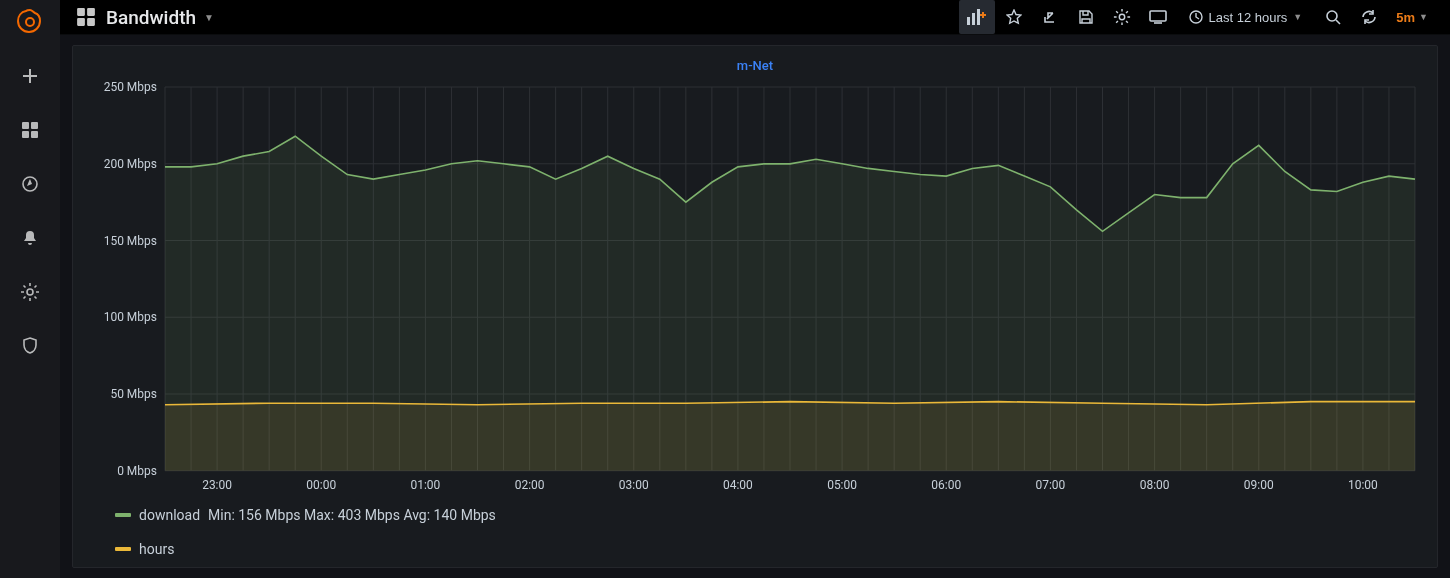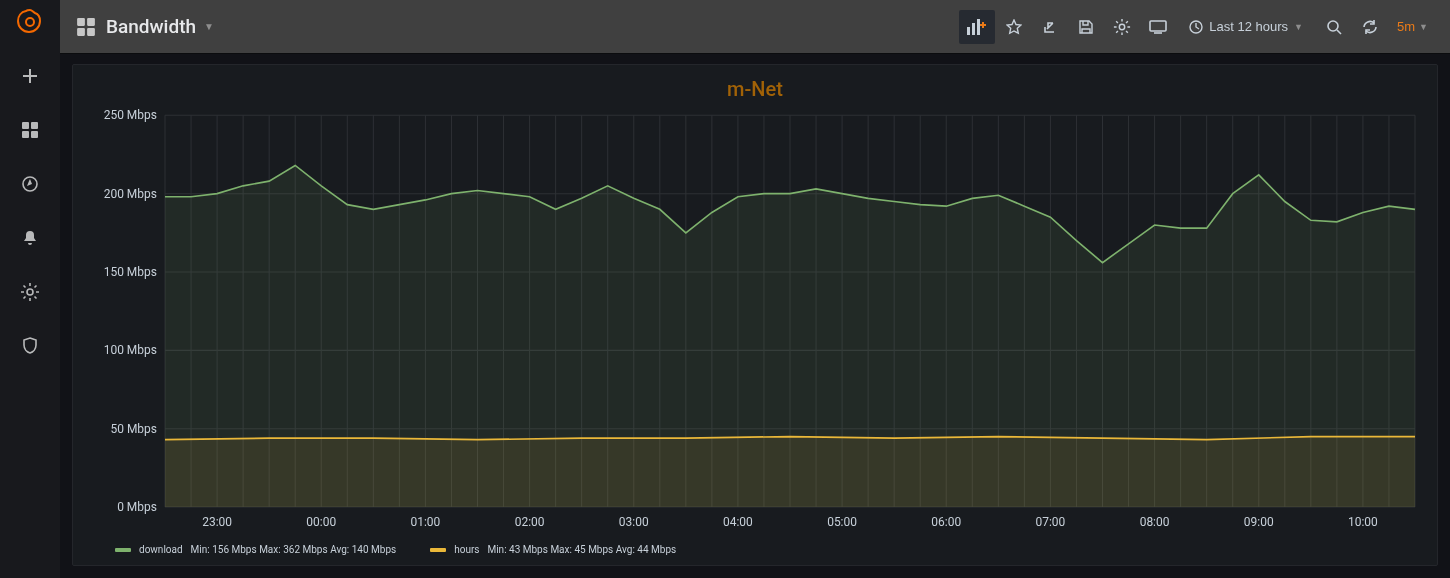--- a/index.html
+++ b/index.html
@@ -8,44 +8,44 @@
 
   
   .sidebar { width: 60px; background: #18191d; display: flex; flex-direction: column; align-items: center; padding-top: 6px; gap: 18px; }
   .logo { width: 34px; height: 34px; display:flex; align-items:center; justify-content:center; cursor:pointer; }
   .side-icon { width: 60px; height: 36px; display:flex; align-items:center; justify-content:center; color:#b8b9ba; cursor:pointer; }
 
   
   .main { flex:1; display:flex; flex-direction:column; }
 
   
-  .topbar { height:54px; display:flex; align-items:center; padding:0 14px 0 16px; background:#404040; border-bottom:1px solid #0b0c0e; }
+  .topbar { height:54px; display:flex; align-items:center; padding:0 14px 0 16px; background:#000000; border-bottom:1px solid #0b0c0e; }
   .dash-icon { color:#c7c7c7; margin-right:10px; display:flex; }
   .dash-title { font-size:19px; font-weight:500; color:#e7e8ea; }
   .dash-caret { margin-left:8px; color:#8e8e8e; font-size:10px; }
   .spacer { flex:1; }
   .tb-group { display:flex; align-items:center; gap:0; }
   .tb-btn { height:34px; min-width:34px; padding:0 8px; display:flex; align-items:center; justify-content:center; color:#c7d0d9; background:transparent; border:none; cursor:pointer; font-size:13px; border-radius:2px; margin-left:2px; }
   .tb-btn.sel { background:#262a31; }
   .time-btn { padding:0 12px; gap:6px; }
-  .refresh-int { color:#eb7b18; font-weight:400; }
+  .refresh-int { color:#eb7b18; font-weight:700; }
 
   
   .panel-wrap { flex:1; padding:10px 12px 12px 12px; }
   .panel { width:100%; height:100%; background:#181b1f; border:1px solid #24262b; border-radius:2px; display:flex; flex-direction:column; padding:6px 12px 10px 12px; }
-  .panel-title { text-align:center; font-size:20px; font-weight:500; color:#a16207; margin:6px 0 4px 0; }
+  .panel-title { text-align:center; font-size:13px; font-weight:500; color:#3b82f6; margin:6px 0 4px 0; }
   .chart-box { flex:1; position:relative; }
   svg.chart { width:100%; height:100%; }
   .grid line { stroke:#2d3035; stroke-width:1; }
   .series-dl { fill:none; stroke:#7eb26d; stroke-width:1.6; }
   .series-dl-area { fill:#7eb26d; opacity:0.10; stroke:none; }
   .series-ul { fill:none; stroke:#eab839; stroke-width:1.6; }
   .series-ul-area { fill:#eab839; opacity:0.10; stroke:none; }
 
-  .legend { display:flex; gap:34px; flex-wrap:wrap; font-size:10px; color:#c7d0d9; padding:6px 4px 0 30px; }
+  .legend { display:flex; gap:18px; flex-wrap:wrap; font-size:14px; color:#c7d0d9; padding:6px 4px 0 30px;flex-direction:column; }
   .legend .entry { display:flex; align-items:center; gap:8px; }
   .legend .swatch { width:16px; height:4px; border-radius:1px; }
   .legend .stats span { }
 </style>
 </head>
 <body>
 
 <div class="app">
   <div class="sidebar">
     <div class="logo">
@@ -257,30 +257,25 @@
             <path id="ul-area" class="series-ul-area" d="M80 390 L80 324.64000000000004 L184.16666666666666 323.12 L288.3333333333333 323.12 L392.5 324.64000000000004 L496.66666666666663 323.12 L600.8333333333334 323.12 L705 321.6 L809.1666666666667 323.12 L913.3333333333333 321.6 L1017.5 323.12 L1121.6666666666667 324.64000000000004 L1225.8333333333333 321.6 L1330 321.6 L1330 390 Z"></path>
             <path id="ul-line" class="series-ul" d="M80 324.64000000000004 L184.16666666666666 323.12 L288.3333333333333 323.12 L392.5 324.64000000000004 L496.66666666666663 323.12 L600.8333333333334 323.12 L705 321.6 L809.1666666666667 323.12 L913.3333333333333 321.6 L1017.5 323.12 L1121.6666666666667 324.64000000000004 L1225.8333333333333 321.6 L1330 321.6 "></path>
           </svg>
         </div>
         <div class="legend">
           <div class="entry">
             <span class="swatch" style="background:#7eb26d"></span>
             <span>download</span>
             <span class="stats">
               <span>Min: 156 Mbps</span>
-              <span>Max: 362 Mbps</span>
+              <span>Max: 403 Mbps</span>
               <span>Avg: 140 Mbps</span>
             </span>
           </div>
           <div class="entry">
             <span class="swatch" style="background:#eab839"></span>
             <span>hours</span>
-            <span class="stats">
-              <span>Min: 43 Mbps</span>
-              <span>Max: 45 Mbps</span>
-              <span>Avg: 44 Mbps</span>
-            </span>
           </div>
         </div>
       </div>
     </div>
   </div>
 </div>
 
 </body></html>

